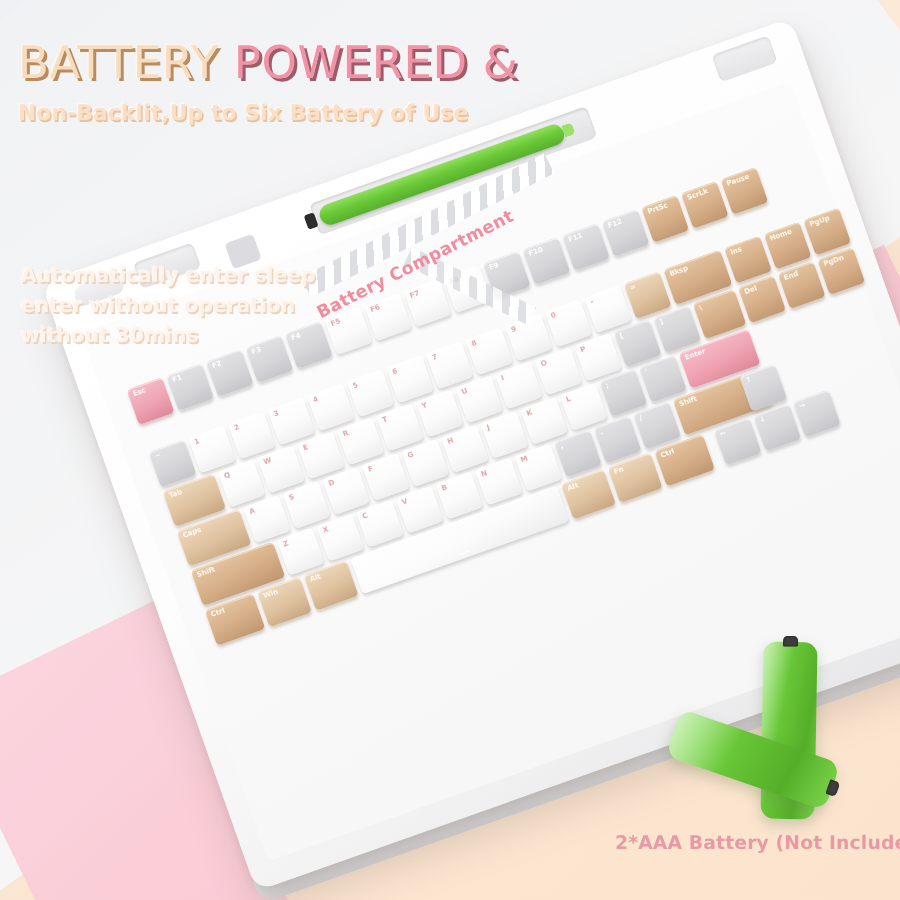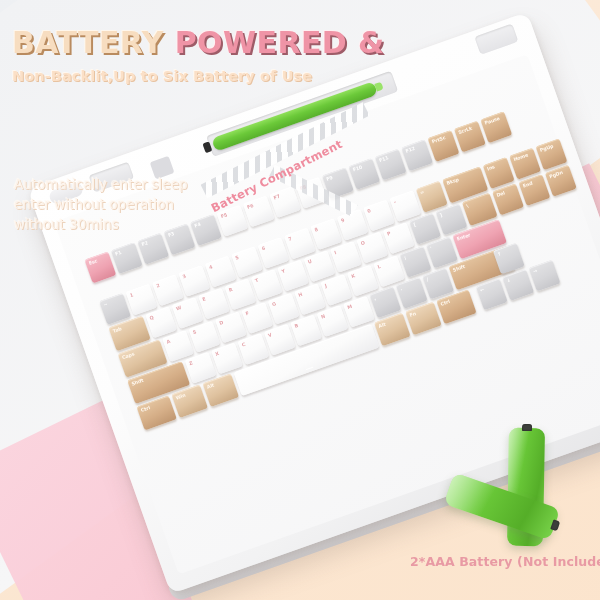--- a/index.html
+++ b/index.html
@@ -24,36 +24,36 @@
     transform:rotate(-26deg);transform-origin:0 0;opacity:.95;}
   .bg-peach-bottom{position:absolute;left:130px;top:430px;width:680px;height:400px;
     background:linear-gradient(150deg,#fce7d2 0%,#fbe3cb 100%);
     transform:rotate(-20deg);transform-origin:0 0;}
   .bg-peach-top{position:absolute;left:-120px;top:-260px;width:900px;height:420px;
     background:linear-gradient(180deg,#fdeada 0%,#fce6d2 100%);
     transform:rotate(-36deg);transform-origin:0 0;}
 
   
   .headline{position:absolute;left:12px;top:26px;width:560px;z-index:40;}
-  .h-line{font-size:30px;font-weight:bold;letter-spacing:.4px;line-height:33px;
+  .h-line{font-size:30px;font-weight:normal;letter-spacing:.4px;line-height:33px;
     white-space:nowrap;font-family:"DejaVu Sans",sans-serif;}
   .h-tan{color:#f7ddc0;
     text-shadow:2px 2px 0 #b98b5f,-1px -1px 0 #fff7ec;}
   .h-pink{color:#ef94a6;
     text-shadow:2px 2px 0 #9e5c68,-1px -1px 0 #fff0f2;}
   .h-line2{color:#fdf4ec;
     text-shadow:2px 2px 0 #e08ea0,1px 1px 0 #e08ea0,-1px -1px 0 #f6b9c5,
                 0 0 1px #e8a0af;}
   .sub{margin-top:9px;font-size:14.5px;font-weight:bold;color:#fbe0c7;
     letter-spacing:.1px;font-family:"DejaVu Sans",sans-serif;
     text-shadow:1px 1px 0 #e7c3a2,-1px -1px 0 #fff8f0;}
 
   
   .bodycopy{position:absolute;left:14px;top:174px;z-index:40;width:215px;}
-  .bodycopy div{font-size:13.5px;font-weight:normal;line-height:20px;
+  .bodycopy div{font-size:13.5px;font-weight:bold;line-height:20px;
     color:#fdf3ea;font-family:"DejaVu Sans",sans-serif;
     text-shadow:1px 1px 0 #ecd3bd,-1px -1px 1px #fffaf4;}
 
   
   .callout{position:absolute;left:196px;top:150px;width:190px;height:80px;z-index:35;}
   .callout-stripe{position:absolute;left:8px;top:34px;width:182px;height:15px;
     transform:rotate(-27deg);transform-origin:0 50%;
     background:repeating-linear-gradient(115deg,#d8dade 0 5px,#ffffff 5px 11px);
     opacity:.88;}
   .callout-stripe2{position:absolute;left:76px;top:14px;width:92px;height:13px;

